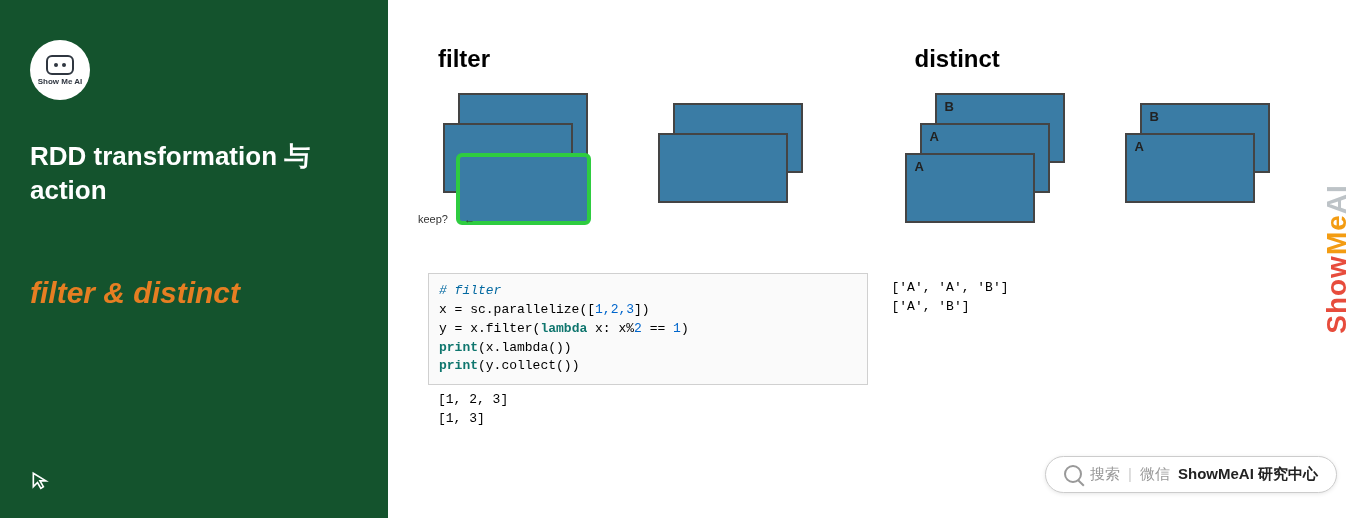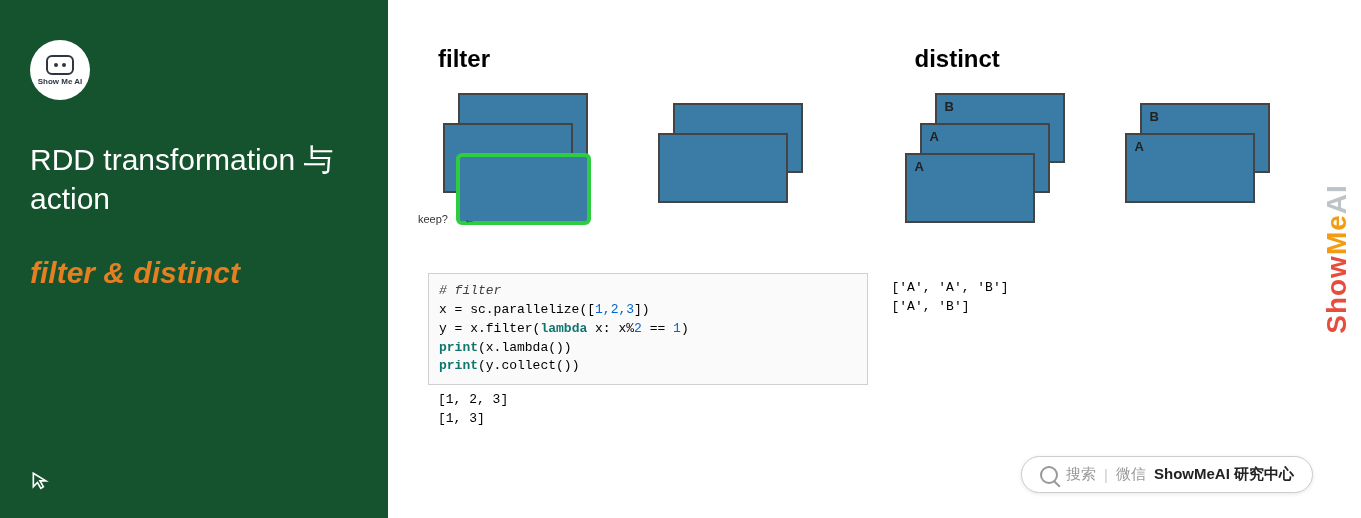--- a/index.html
+++ b/index.html
@@ -33,21 +33,21 @@
   border-radius: 6px;
   position: relative;
   margin-bottom: 2px;
 }
 .logo-face::before, .logo-face::after {
   content: ""; position: absolute; width: 4px; height: 4px; background: #2f3640; border-radius: 50%; top: 6px;
 }
 .logo-face::before { left: 6px; }
 .logo-face::after { right: 6px; }
 .logo-text { font-size: 8px; font-weight: bold; color: #2f3640; }
-.title-main { font-size: 30px; font-weight: 400; line-height: 1.3; margin-bottom: 38px; }
+.title-main { font-size: 26px; font-weight: 700; line-height: 1.3; margin-bottom: 68px; }
 .title-sub { font-size: 30px; font-style: italic; }
 .title-sub .f { color: #e67e22; font-weight: 600; }
 .title-sub .amp { color: #e67e22; font-weight: 600; }
 .title-sub .d { color: #e67e22; font-weight: 600; }
 .url-row {
   position: absolute; bottom: 28px; left: 30px;
   display: flex; align-items: center; gap: 10px;
   font-size: 15px; font-weight: 600;
 }
 .cursor-icon { width: 20px; height: 20px; }
@@ -79,37 +79,37 @@
   border: 1px solid #d0d0d0; background: #fafafa;
   padding: 8px 10px;
   font-family: "Courier New", monospace; font-size: 13px; line-height: 1.45;
   white-space: pre; overflow: hidden;
 }
 .out {
   font-family: "Courier New", monospace; font-size: 13px; line-height: 1.45;
   padding: 6px 10px; white-space: pre;
 }
 .kw { color: #0f766e; font-weight: bold; }
-.cm { color: #404040; font-style: italic; }
+.cm { color: #0369a1; font-style: italic; }
 .num { color: #0066cc; }
 .str { color: #b84c00; }
 .paren-g { color: #2e8b2e; }
 
 .watermark {
   position: absolute; right: 8px; top: 50%; transform: translateY(-50%) rotate(180deg);
   writing-mode: vertical-rl; font-size: 28px; font-weight: 700; letter-spacing: 1px;
 }
 .watermark .w1 { color: #e74c3c; }
 .watermark .w2 { color: #f39c12; }
 .watermark .w3 { color: #bdc3c7; }
 
 .searchpill {
-  position: absolute; right: 48px; bottom: 25px;
+  position: absolute; right: 24px; bottom: 25px;
   background: #fff; border: 1px solid #ccc; border-radius: 24px;
-  padding: 8px 18px; display: flex; align-items: center; gap: 8px;
+  padding: 8px 18px; display: flex; gap: 8px;
   font-size: 15px; box-shadow: 0 1px 4px rgba(0,0,0,0.1); margin-top: 27px;
 }
 .searchpill .lbl { color: #999; }
 .searchpill .sep { color: #ccc; }
 .searchpill .strong { font-weight: 700; color: #222; }
 .mag { width: 18px; height: 18px; border: 2px solid #999; border-radius: 50%; position: relative; }
 .mag::after { content:""; position:absolute; width:2px; height:8px; background:#999; bottom:-6px; right:-2px; transform: rotate(-45deg); }
 </style>
 </head>
 <body>

